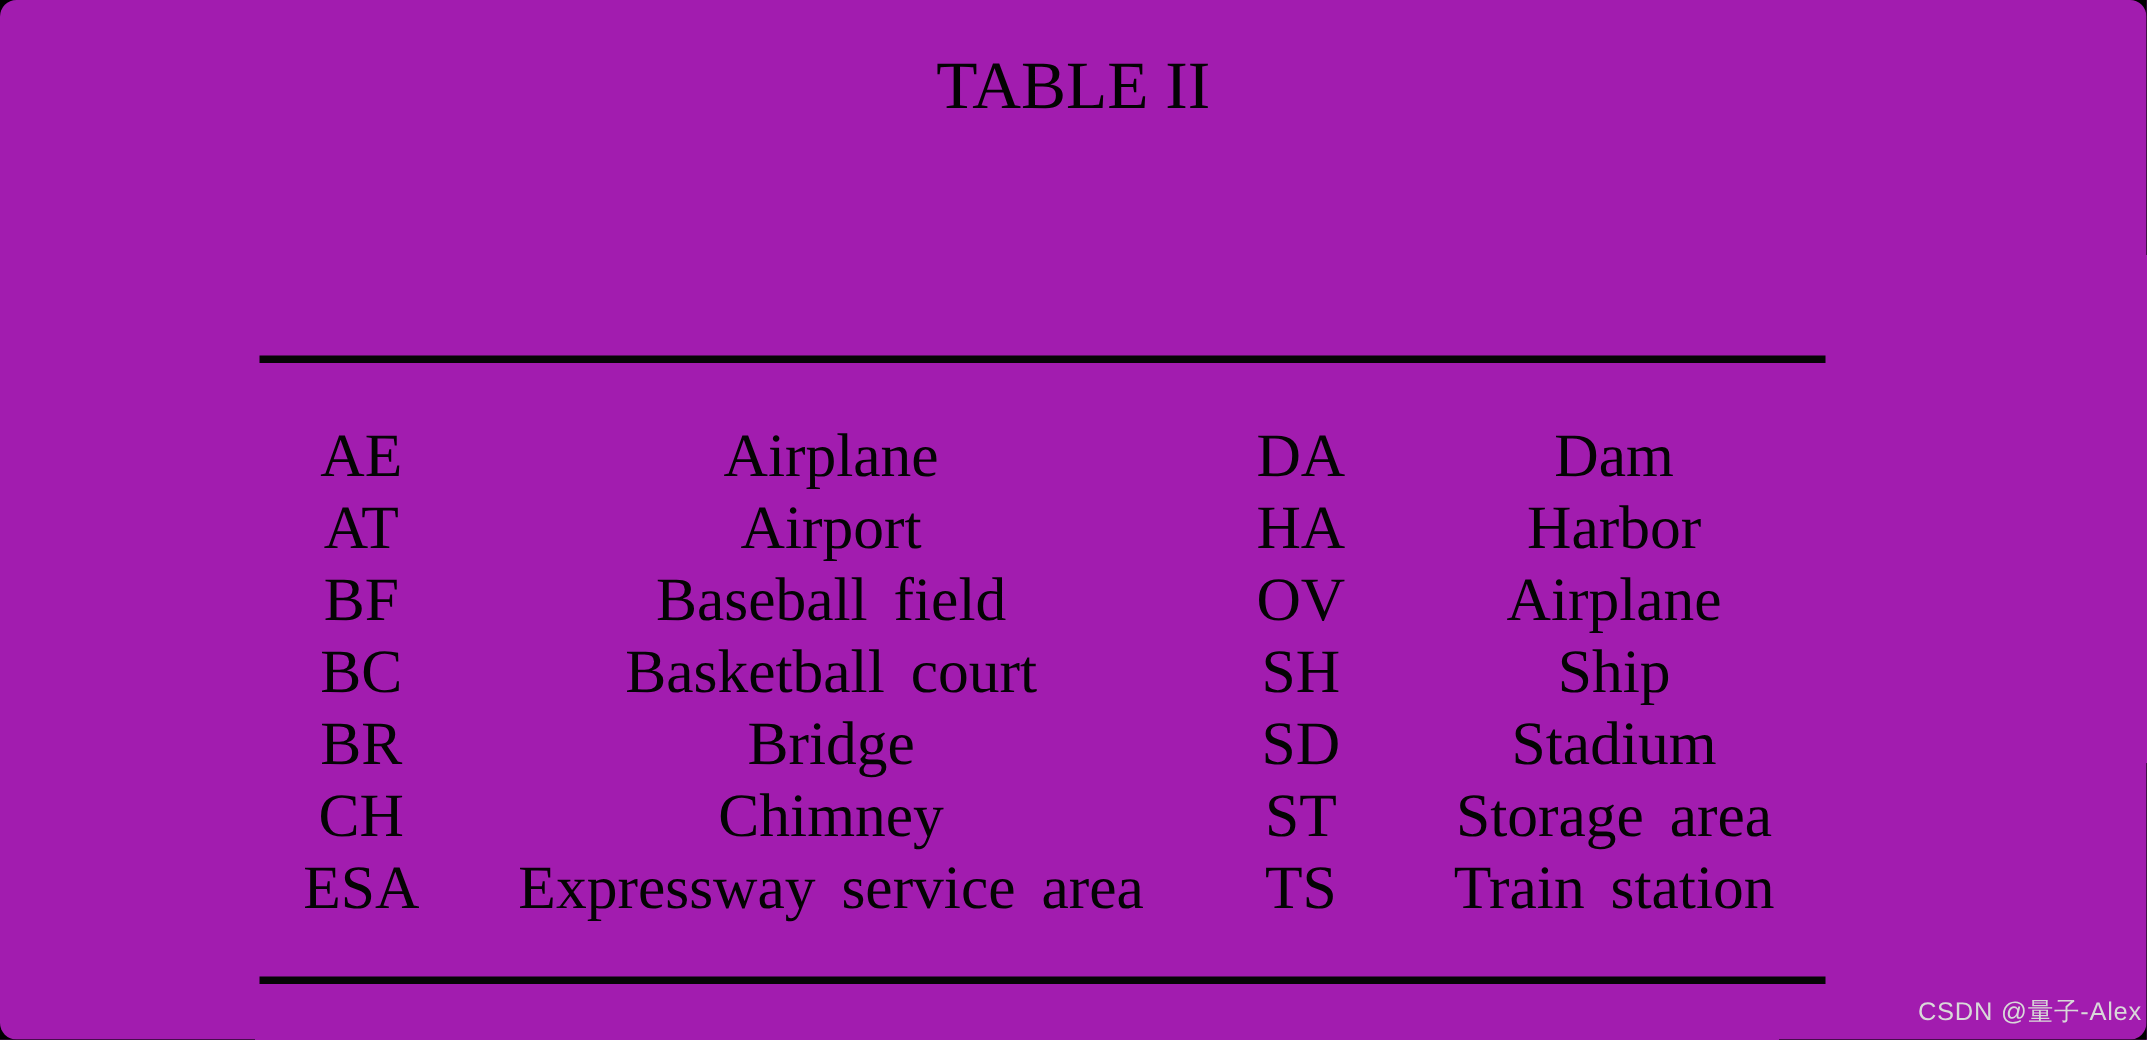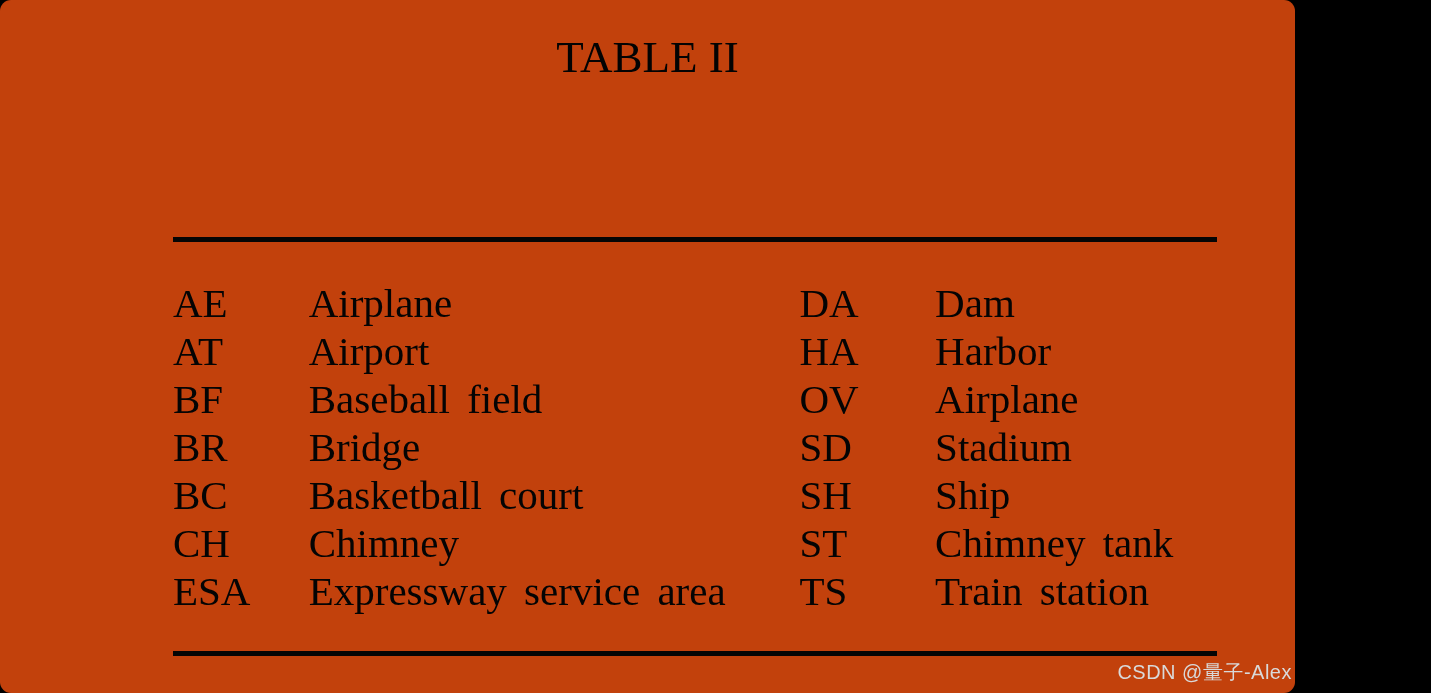--- a/index.html
+++ b/index.html
@@ -5,23 +5,23 @@
   html, body {
     margin: 0;
     padding: 0;
     background: #000;
     width: 1431px;
     height: 693px;
     overflow: hidden;
   }
   .page {
     position: relative;
-    width: 1295px;
+    width: 1431px;
     height: 693px;
-    background: #c2410c;
+    background: #a21caf;
     border-radius: 11px;
     overflow: hidden;
     font-family: "Liberation Serif", "DejaVu Serif", serif;
     color: #000;
     text-decoration: underline;
   }
   .caption {
     position: absolute;
     top: 33px;
     left: 0;
@@ -47,37 +47,37 @@
     align-items: center;
   }
   table.abbr {
     width: 100%;
     border-collapse: collapse;
     table-layout: fixed;
     font-size: 41px;
     color: #040404;
   }
   table.abbr td {
-    text-align: left;
+    text-align: center;
     vertical-align: middle;
     height: 48px;
     padding: 0;
     white-space: nowrap;
     word-spacing: 7px;
   }
   td.c-abbr-l  { width: 13%; }
   td.c-name-l  { width: 47%; }
   td.c-abbr-r  { width: 13%; }
   td.c-name-r  { width: 27%; }
   .watermark {
     position: absolute;
     right: 3px;
     bottom: 7px;
     font-family: "Liberation Sans", "DejaVu Sans", sans-serif;
-    font-size: 20px;
+    font-size: 17px;
     color: #d9d9d9;
     letter-spacing: 0.5px;
     white-space: nowrap;
   }
 </style>
 </head>
 <body>
 
 <div class="page">
 
@@ -100,36 +100,36 @@
           <td class="c-abbr-r">HA</td>
           <td class="c-name-r">Harbor</td>
         </tr>
         <tr>
           <td class="c-abbr-l">BF</td>
           <td class="c-name-l">Baseball field</td>
           <td class="c-abbr-r">OV</td>
           <td class="c-name-r">Airplane</td>
         </tr>
         <tr>
+          <td class="c-abbr-l">BC</td>
+          <td class="c-name-l">Basketball court</td>
+          <td class="c-abbr-r">SH</td>
+          <td class="c-name-r">Ship</td>
+        </tr>
+        <tr>
           <td class="c-abbr-l">BR</td>
           <td class="c-name-l">Bridge</td>
           <td class="c-abbr-r">SD</td>
           <td class="c-name-r">Stadium</td>
         </tr>
         <tr>
-          <td class="c-abbr-l">BC</td>
-          <td class="c-name-l">Basketball court</td>
-          <td class="c-abbr-r">SH</td>
-          <td class="c-name-r">Ship</td>
-        </tr>
-        <tr>
           <td class="c-abbr-l">CH</td>
           <td class="c-name-l">Chimney</td>
           <td class="c-abbr-r">ST</td>
-          <td class="c-name-r">Chimney tank</td>
+          <td class="c-name-r">Storage area</td>
         </tr>
         <tr>
           <td class="c-abbr-l">ESA</td>
           <td class="c-name-l">Expressway service area</td>
           <td class="c-abbr-r">TS</td>
           <td class="c-name-r">Train station</td>
         </tr>
       </tbody>
     </table>
   </div>

